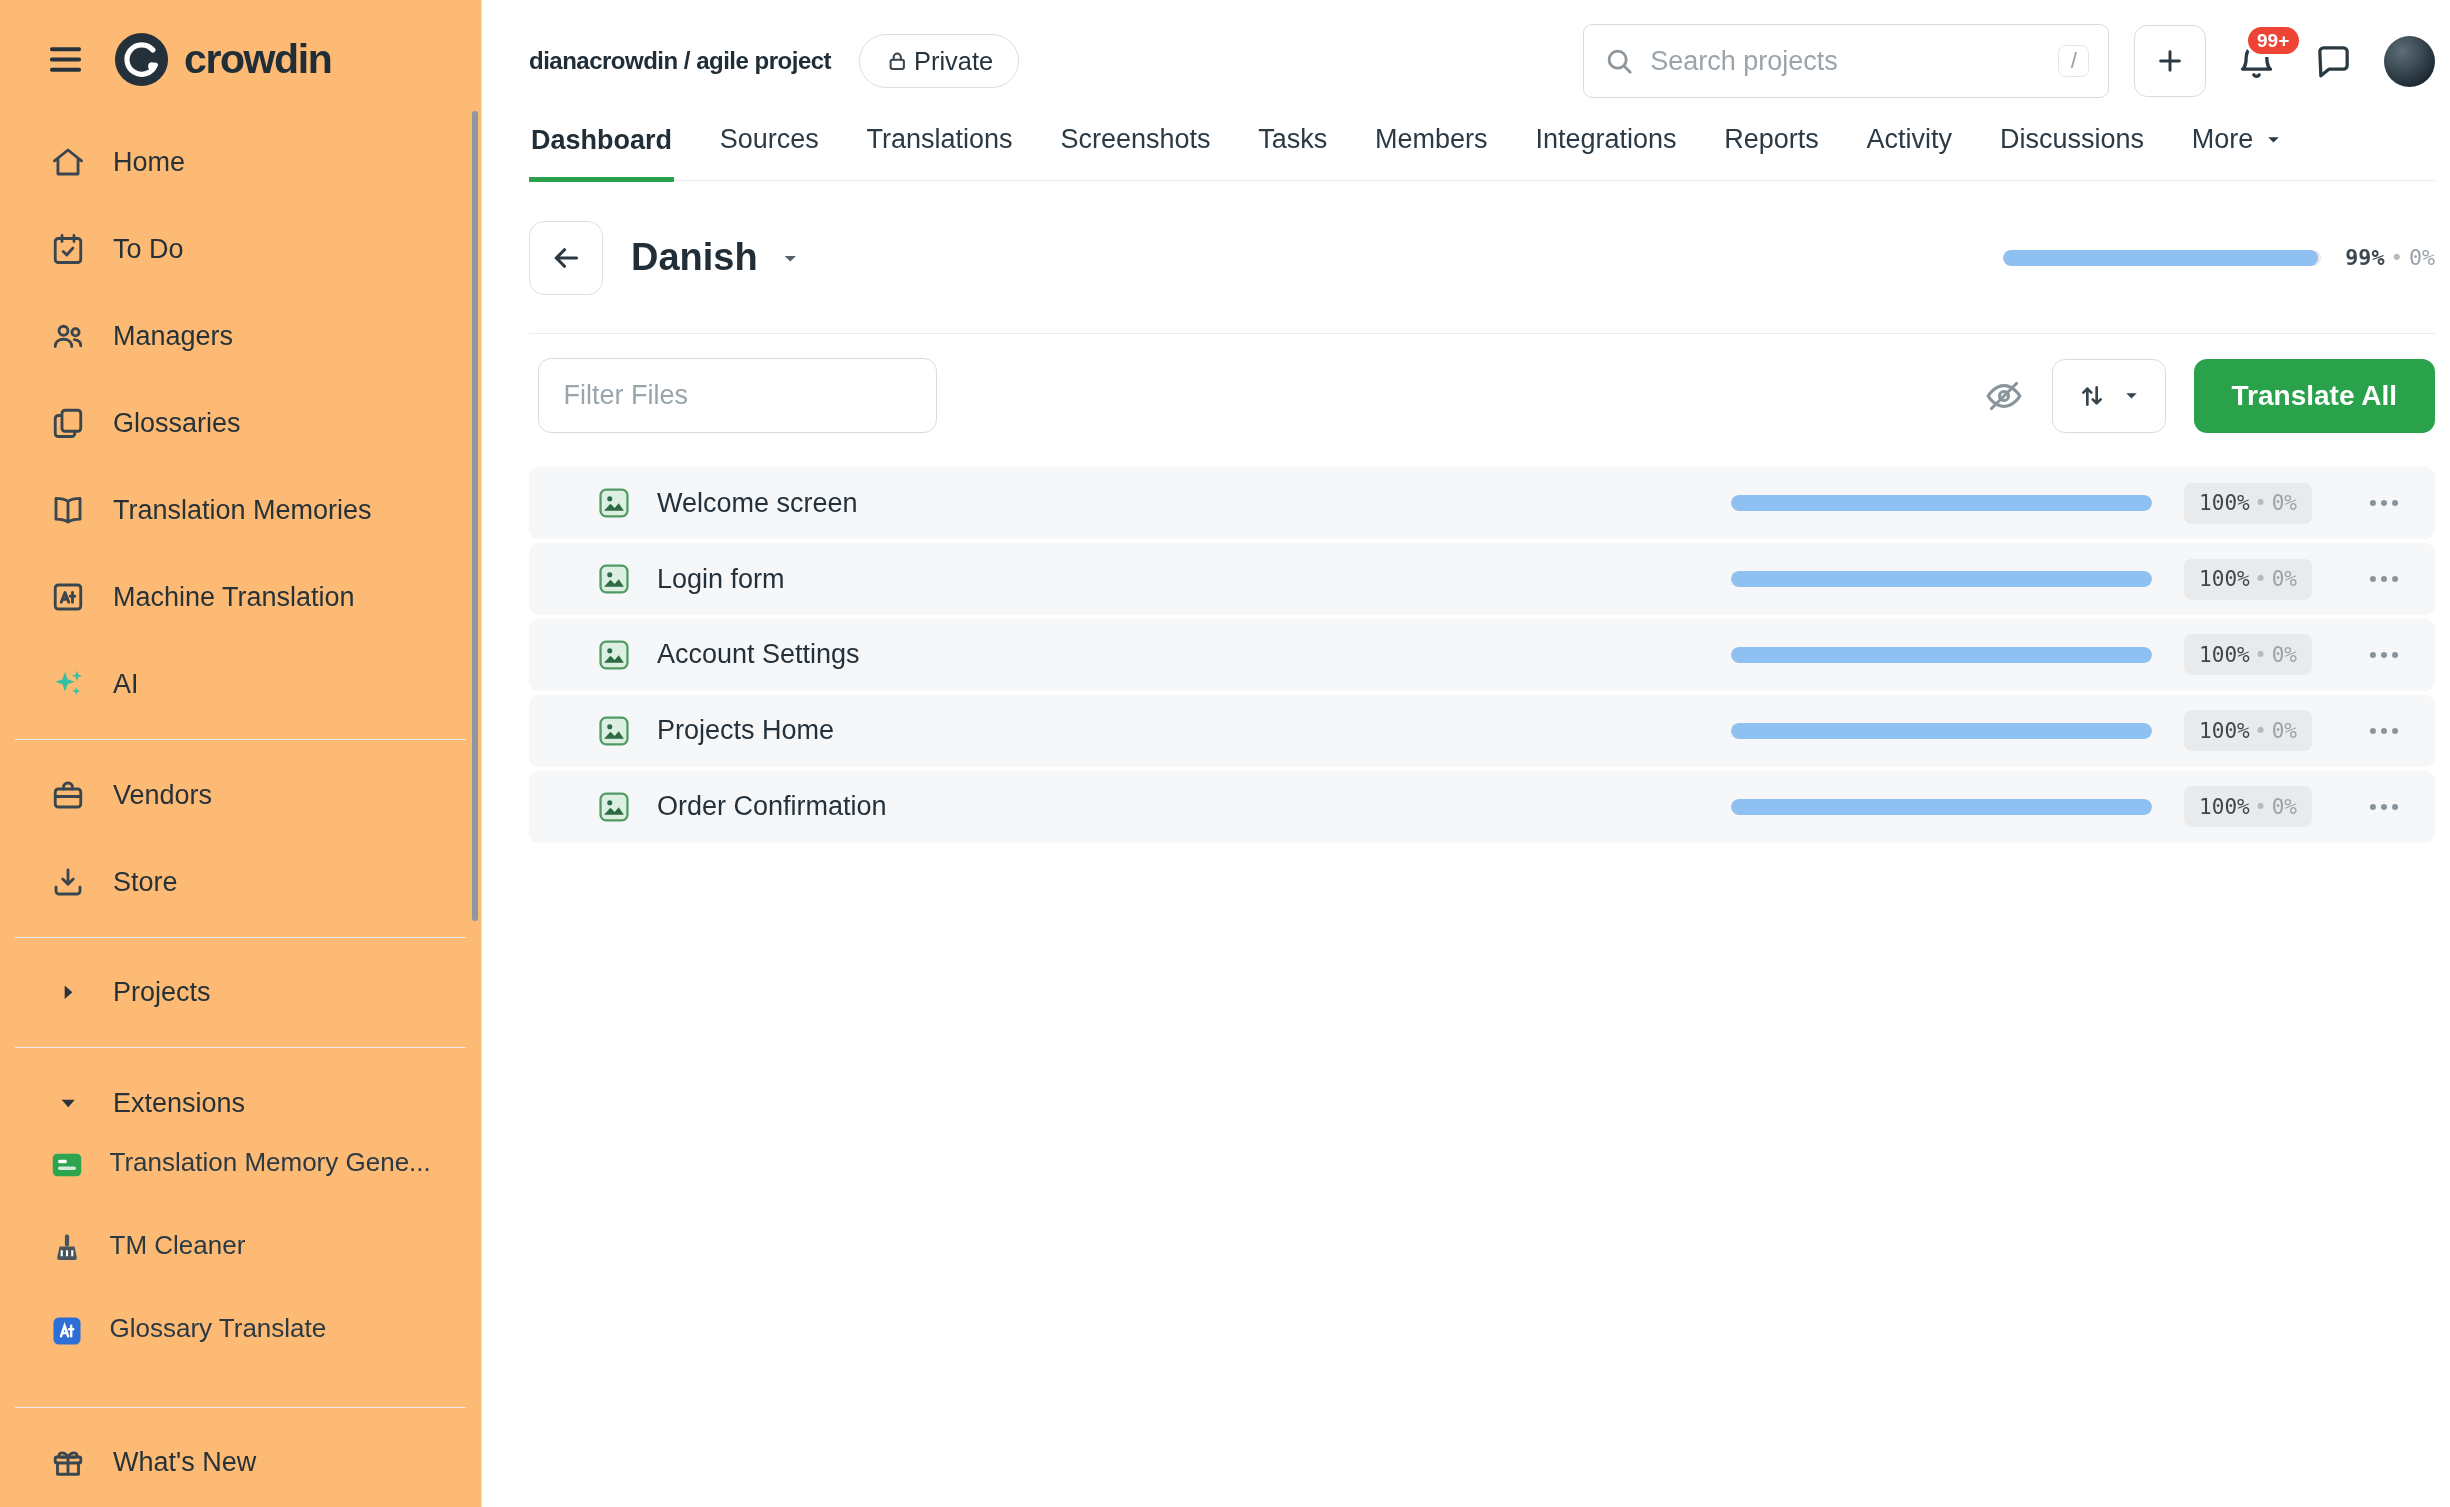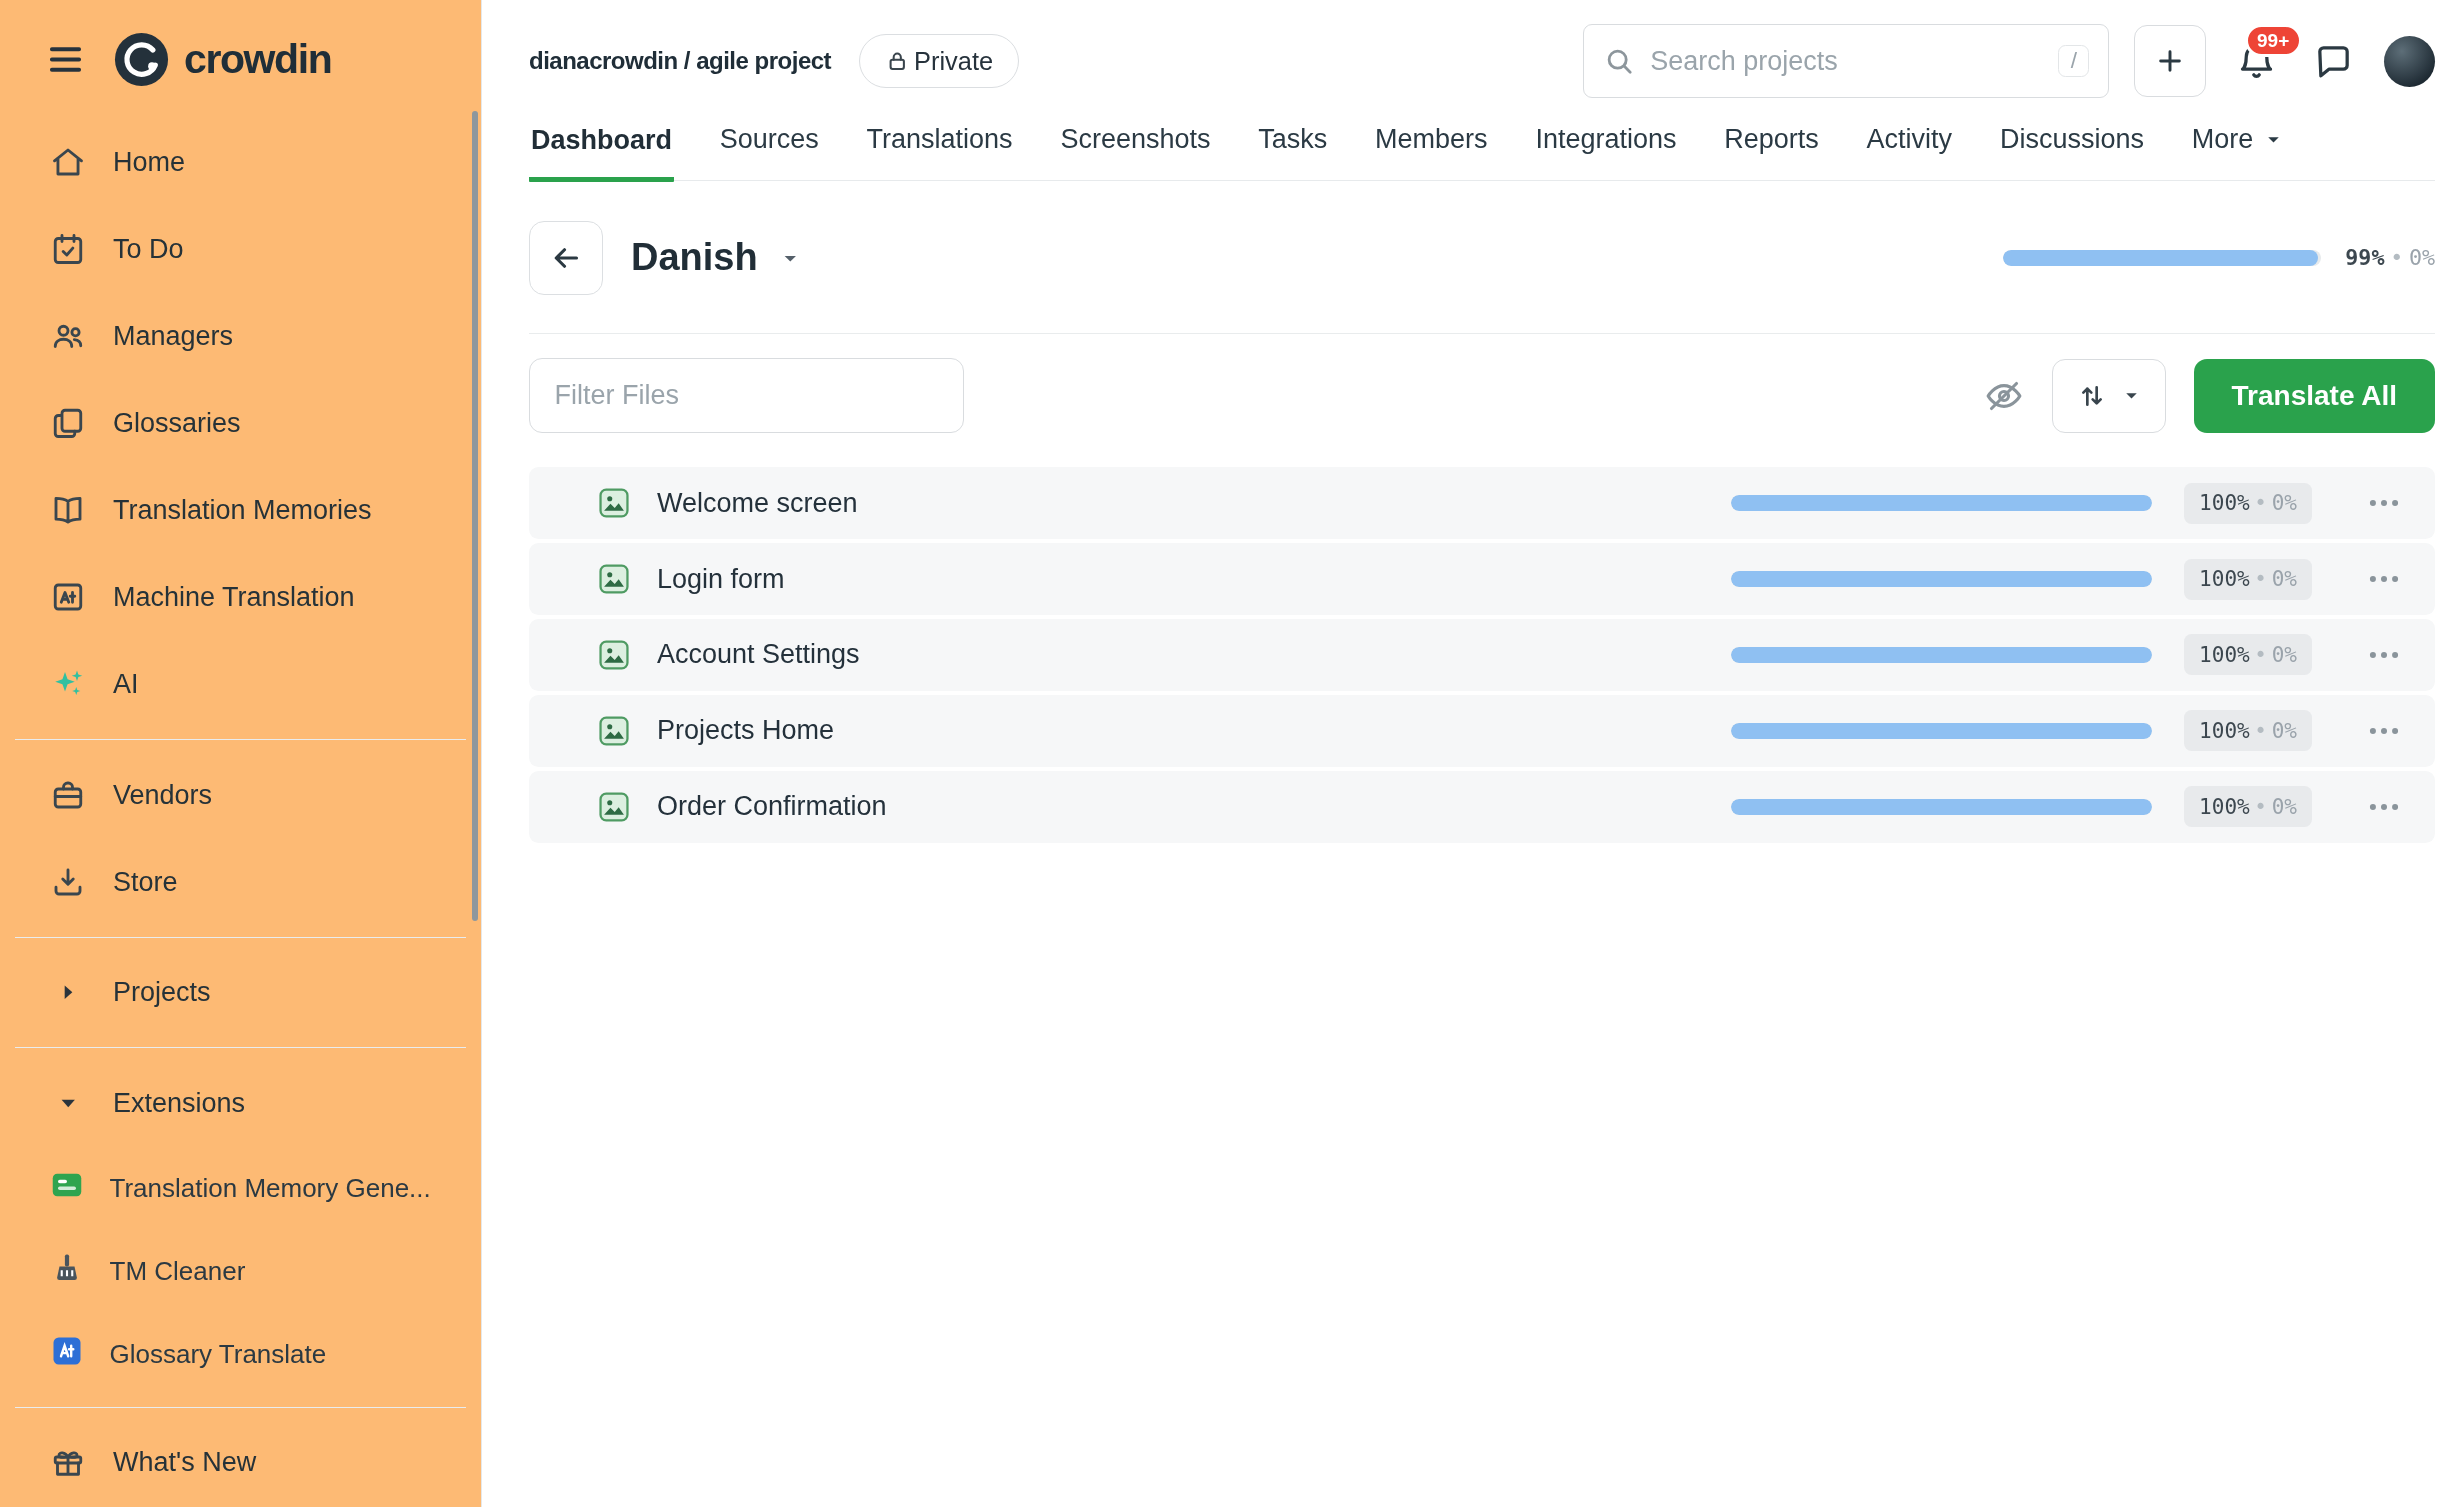--- a/index.html
+++ b/index.html
@@ -11,21 +11,21 @@
   .sidebar { width:482px; min-width:482px; height:100%; border-right:1.9px solid #e5e8ea;
     position:relative; padding-top:22.6px; background:#fdba74; }
   .sidebar-head { display:flex; align-items:center; gap:28px; padding:9.4px 0 32px 45px; }
   .hamburger { cursor:pointer; display:flex; }
   .logo { display:flex; align-items:center; gap:15px; }
   .logo-word { font-size:41px; font-weight:800; letter-spacing:-1.4px; color:#202e38; }
   .nav-item { display:flex; align-items:center; gap:26px; height:87px; padding-left:49px;
     font-size:27px; font-weight:500; color:#263238; cursor:pointer; }
   .nav-item .ico { width:38px; display:flex; justify-content:center; color:#3a464e; }
   .side-divider { border-top:1.9px solid #e9ecee; margin:11.3px 15px; }
-  .ext-item { display:flex; align-items:center; gap:24.5px; height:83px; padding-left:49px;
+  .ext-item { display:flex; align-items:flex-start; gap:24.5px; height:83px; padding-left:49px;
     font-size:26px; color:#2b3942; cursor:pointer; }
   .sidebar-scrollbar { position:absolute; top:111px; right:2.8px; width:6.6px; height:810px;
     background:#8e979d; border-radius:3.8px; }
 
   
   .main { flex:1; display:flex; flex-direction:column; }
   .topbar { display:flex; align-items:center; padding:24.5px 15px 0 47px; height:98px; }
   .proj-title { font-size:24px; font-weight:600; letter-spacing:-0.5px; color:#202e38; white-space:nowrap; }
   .private-pill { margin-left:28px; display:inline-flex; align-items:center; gap:5px;
     border:1.9px solid #dbdee1; border-radius:941px; padding:11.3px 24.5px; font-size:25.4px; color:#26323c; }
@@ -60,22 +60,22 @@
   .progress-track { background:#e7eaec; border-radius:8.5px; overflow:hidden; }
   .progress-track.top { width:318px; height:16px; }
   .progress-fill { height:100%; background:#8fc0f2; border-radius:8.5px; }
   .stats { font-family:"DejaVu Sans Mono", monospace; font-size:21.7px; color:#9aa3ab; white-space:nowrap; }
   .stats .t { color:#3c474f; font-weight:700; }
   .stats .sep { color:#b4bcc2; padding:0 5.7px; }
 
   .section-divider { border-top:1.9px solid #e9eced; margin:38px 15px 0 47px; }
 
   .filter-row { display:flex; align-items:center; margin:24.5px 15px 0 47px; }
-  .filter-input { width:435px; height:75px; border:1.9px solid #d9dcdf; border-radius:13px;
-    padding:0 24.5px; font-size:27px; color:#263238; outline:none; font-family:"Liberation Sans",sans-serif; }
+  .filter-input { width:399px; height:75px; border:1.9px solid #d9dcdf; border-radius:13px;
+    padding:0 24.5px; font-size:27px; color:#263238; outline:none; font-family:"Liberation Sans",sans-serif;margin-left:9px; }
   .filter-input::placeholder { color:#9aa4ab; }
   .filter-right { margin-left:auto; display:flex; align-items:center; gap:28px; }
   .eyeoff { color:#8a949b; display:flex; cursor:pointer; }
   .sort-btn { height:74px; padding:0 22.6px; border:1.9px solid #d9dcdf; border-radius:13px;
     display:flex; align-items:center; gap:13px; color:#39454d; cursor:pointer; background:#fff; }
   .translate-btn { height:74px; padding:0 38px; background:#2aa24c; border:none; border-radius:13px;
     color:#fff; font-size:28px; font-weight:600; cursor:pointer; font-family:"Liberation Sans",sans-serif; }
 
   .files { margin:34px 15px 0 47px; }
   .file-row { height:72px; background:#f6f7f8; border-radius:9.4px; margin-bottom:3.8px;

